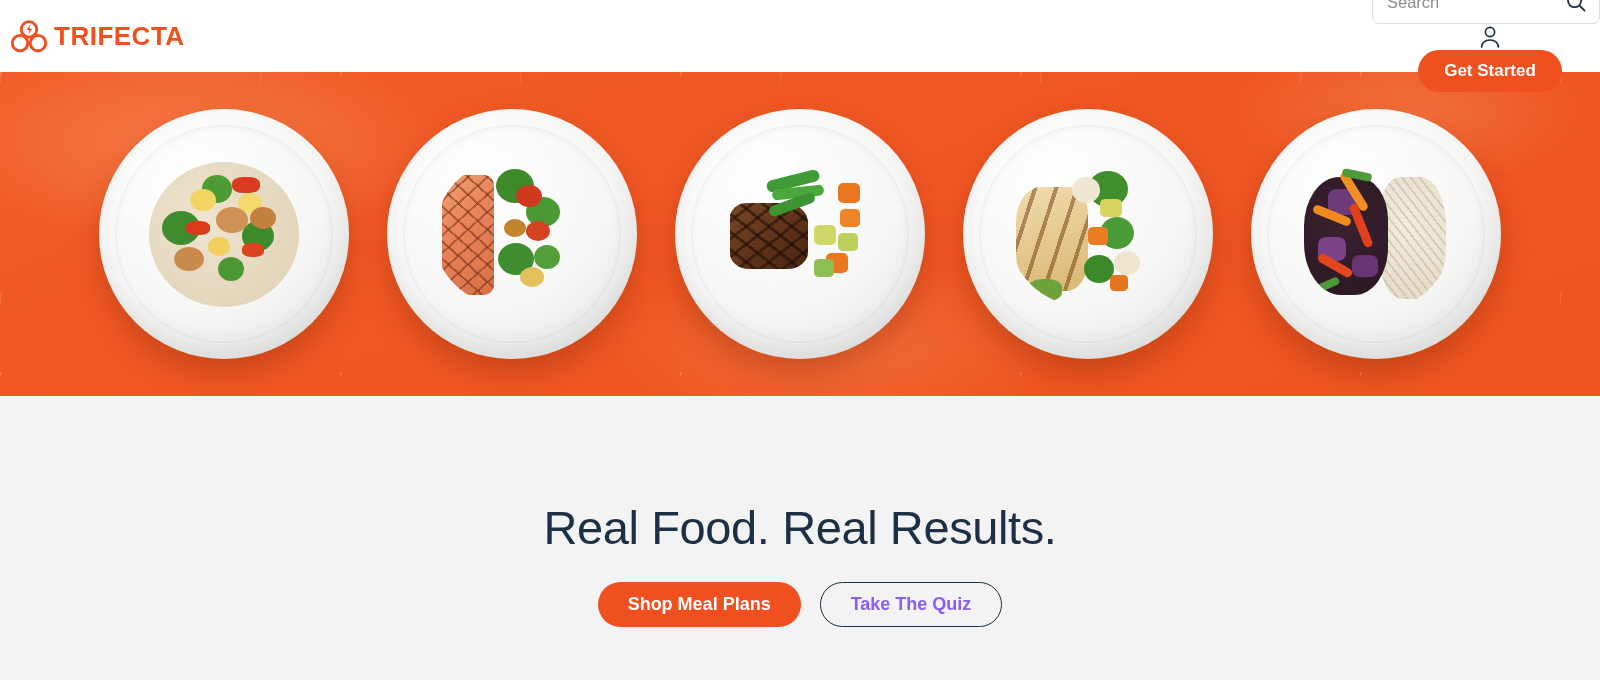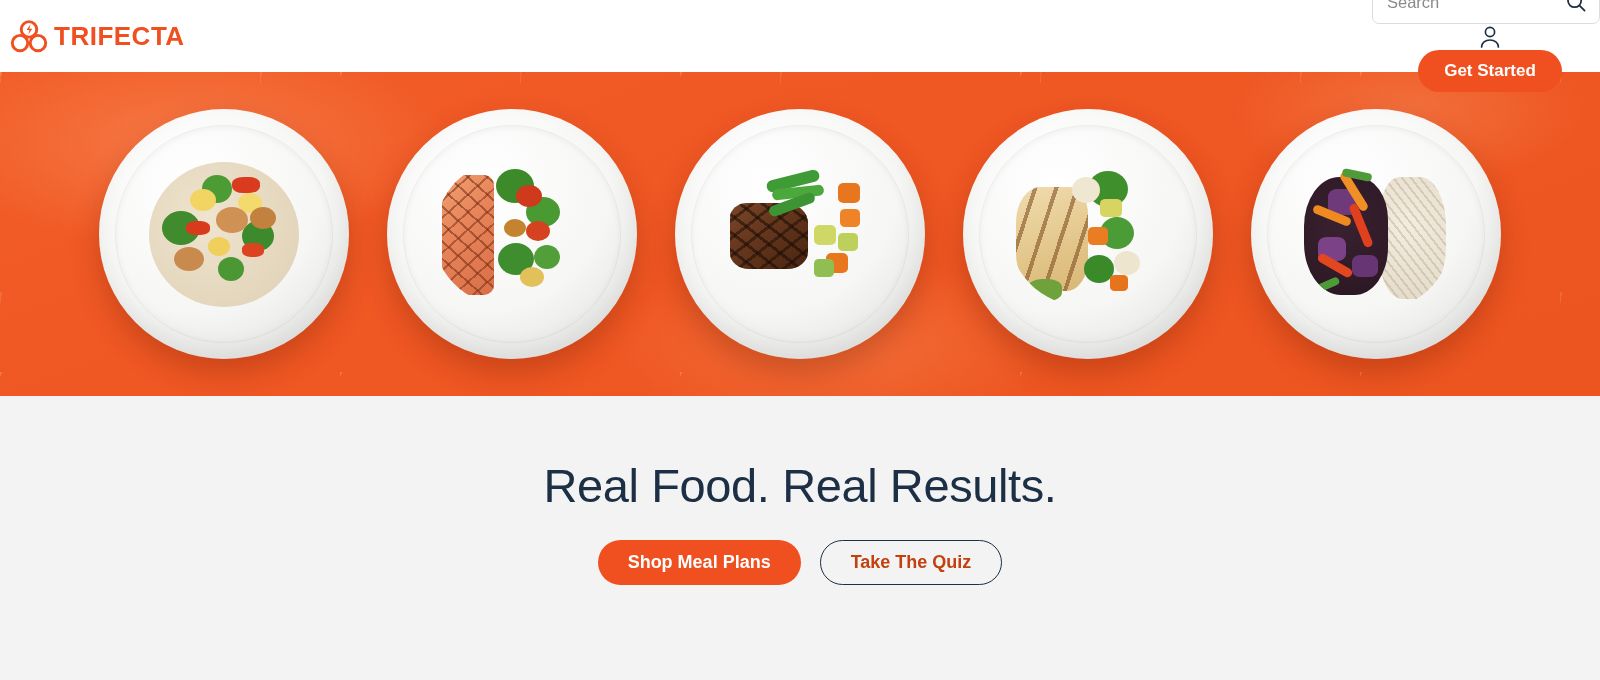--- a/index.html
+++ b/index.html
@@ -174,20 +174,21 @@
     align-items: center;
     justify-content: flex-start;
     padding-top: 64px;
   }
   .headline {
     font-size: 47px;
     font-weight: 400;
     color: #1c2f45;
     letter-spacing: -.4px;
     line-height: 1.1;
+    margin-top: 42px;
   }
   .subhead {
     margin-top: 24px;
     font-size: 19px;
     color: #2b3a4a;
     font-weight: 400;
   }
   .cta-row {
     margin-top: 28px;
     display: flex;
@@ -201,21 +202,21 @@
     font-weight: 700;
     border: none;
     border-radius: 26px;
     height: 45px;
     padding: 0 30px;
     cursor: pointer;
     font-family: "Liberation Sans", sans-serif;
   }
   .btn-secondary {
     background: transparent;
-    color: #c2410c;
+    color: #8b5cf6;
     font-size: 18px;
     font-weight: 700;
     border: 1.5px solid #1c2f45;
     border-radius: 26px;
     height: 45px;
     padding: 0 30px;
     cursor: pointer;
     font-family: "Liberation Sans", sans-serif;
   }
 </style>

